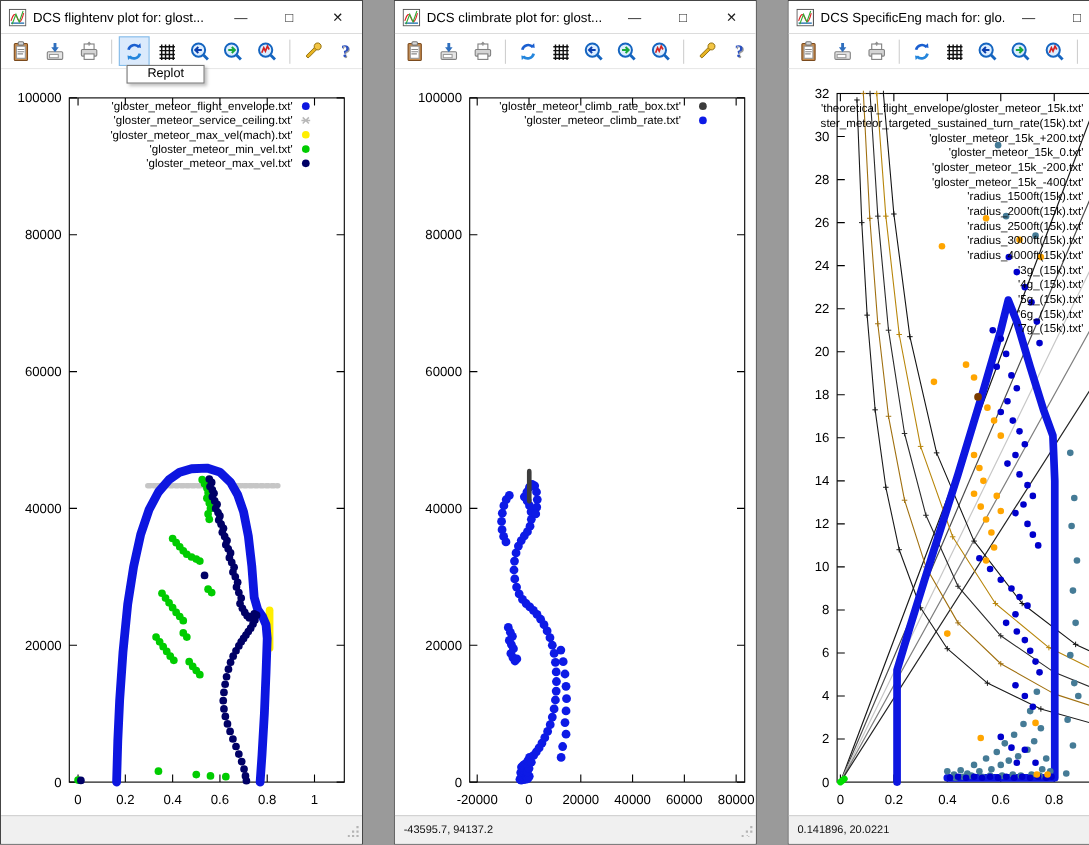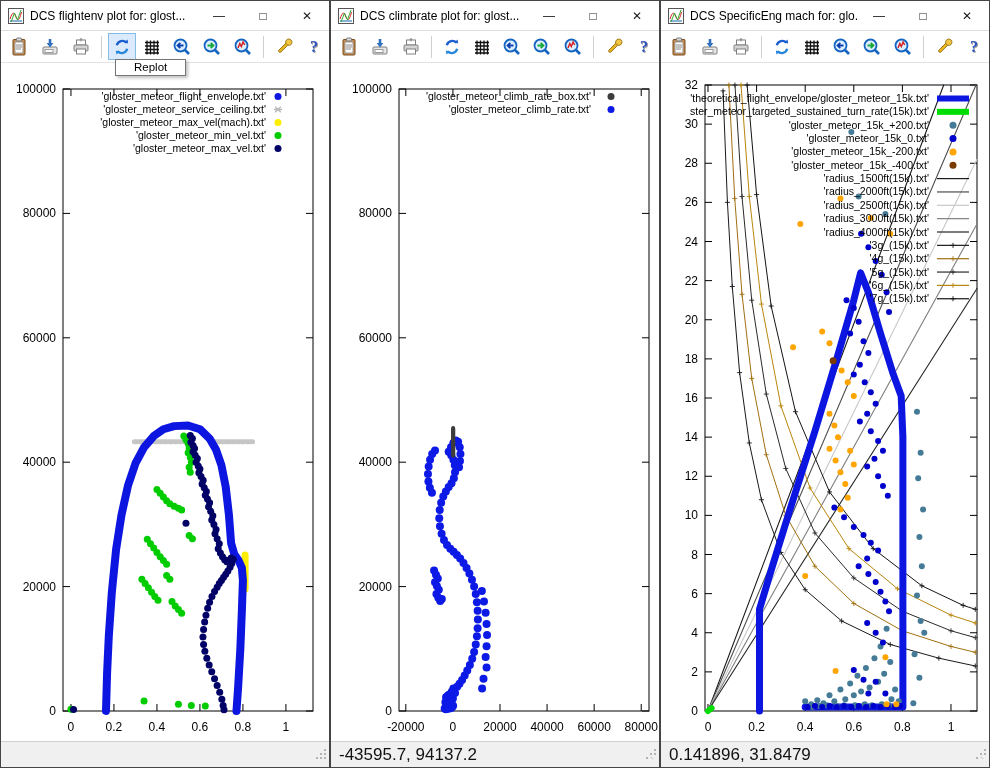--- a/index.html
+++ b/index.html
@@ -1,31 +1,31 @@
 <!DOCTYPE html>
 <html><head>
 <meta charset="utf-8">
 <style>
   html,body{margin:0;padding:0;background:#9a9a9a;}
-  #screen{width:990px;height:768px;display:flex;flex-direction:row;font-family:"Liberation Sans",sans-serif;}
+  #screen{width:990px;height:768px;display:flex;flex-direction:row;font-family:"Liberation Sans",sans-serif;gap:28px;}
   .window{width:330px;height:768px;background:#fff;border:1px solid #454545;box-sizing:border-box;display:flex;flex-direction:column;position:relative;}
   .titlebar{flex:0 0 30px;display:flex;align-items:center;border-bottom:1px solid #dcdcdc;box-sizing:border-box;background:#fff;}
   .title-icon{margin:0 6px 0 7px;display:flex;}
   .title-text{font-size:12px;color:#000;flex:1;white-space:nowrap;overflow:hidden;}
   .caption{display:flex;height:100%;}
   .cap-btn{width:44px;height:100%;display:flex;align-items:center;justify-content:center;font-size:12px;color:#1a1a1a;background:none;border:none;padding:0;font-family:inherit;cursor:default;}
   .toolbar{flex:0 0 32px;display:flex;align-items:center;padding-left:4px;border-bottom:1px solid #e3e3e3;box-sizing:border-box;background:#fff;}
   .tb{width:29px;height:27px;display:flex;align-items:center;justify-content:center;background:none;border:1px solid transparent;padding:0;margin:0 1px;}
   .tb.hl{background:#dbeafc;border:1px solid #86bce8;}
   .tb .ic{display:flex;}
   .sep{width:1px;height:22px;background:#cfcfcf;margin:0 5px;flex:0 0 1px;}
   .plotwrap{flex:1;position:relative;background:#fff;}
   svg.plot{display:block;}
   svg.plot text{font-family:"Liberation Sans",sans-serif;fill:#000;}
-  .statusbar{flex:0 0 26px;background:#f0f0f0;border-top:1px solid #d0d0d0;font-size:17px;display:flex;align-items:center;padding-left:8px;position:relative;color:#111;box-sizing:border-box;}
+  .statusbar{flex:0 0 26px;background:#f0f0f0;border-top:1px solid #d0d0d0;font-size:10px;display:flex;align-items:center;padding-left:8px;position:relative;color:#111;box-sizing:border-box;}
   .grip{position:absolute;right:2px;bottom:2px;}
   .tooltip{position:absolute;left:114px;top:-4px;background:#fff;border:1px solid #767676;font-size:11.5px;padding:1px 18px 2px;box-shadow:2px 2px 3px rgba(0,0,0,0.25);z-index:5;color:#000;}
 </style>
 </head>
 <body>
 
 <div id="screen">
 
   <div class="window">
     <div class="titlebar">
@@ -1070,21 +1070,21 @@
             <text x="268" y="225.9" text-anchor="end" font-size="10.5">'6g_(15k).txt'</text>
             <line x1="276" y1="222.4" x2="308" y2="222.4" stroke="#b8860b" stroke-width="1.2"></line>
             <path d="M289.5 222.4h5M292 219.9v5" stroke="#b8860b" stroke-width="0.9"></path>
             <text x="268" y="239.25" text-anchor="end" font-size="10.5">'7g_(15k).txt'</text>
             <line x1="276" y1="235.75" x2="308" y2="235.75" stroke="#141414" stroke-width="1.2"></line>
             <path d="M289.5 235.75h5M292 233.25v5" stroke="#141414" stroke-width="0.9"></path>
           </g>
         </svg>
     </div>
     <div class="statusbar">
-      <span>0.141896,  31.8479</span>
+      <span>0.141896,  20.0221</span>
       <span class="grip">
         <svg width="11" height="11" viewBox="0 0 11 11">
             <path d="M8 0h2v2H8zM4 4h2v2H4zM8 4h2v2H8zM0 8h2v2H0zM4 8h2v2H8z" fill="#b4b4b4"></path>
           </svg>
       </span>
     </div>
   </div>
 
 </div>
 

